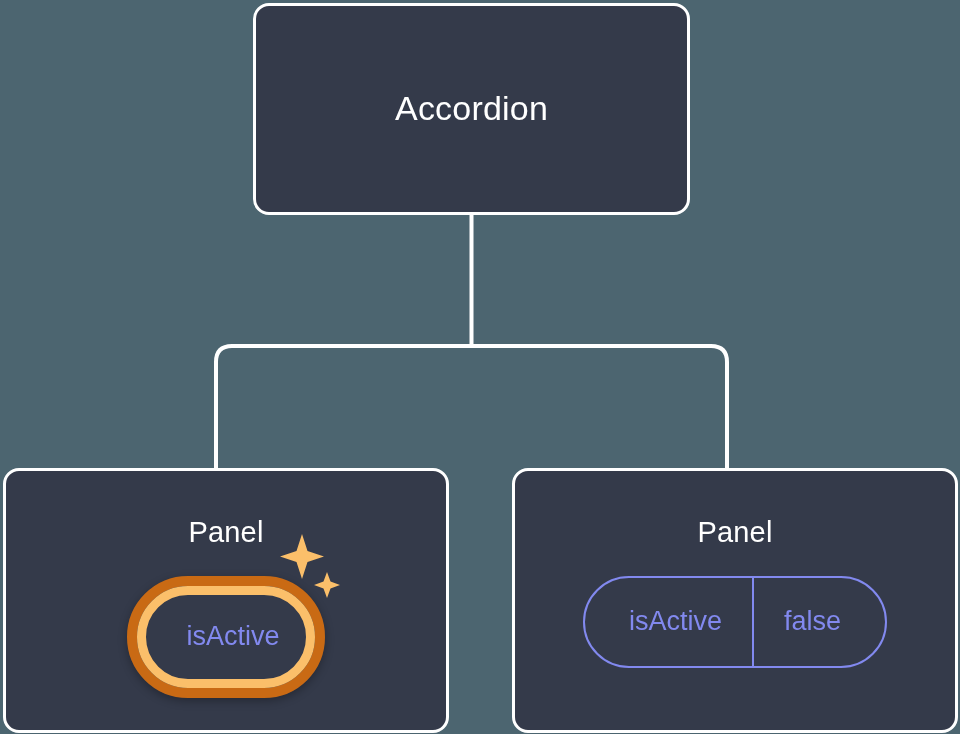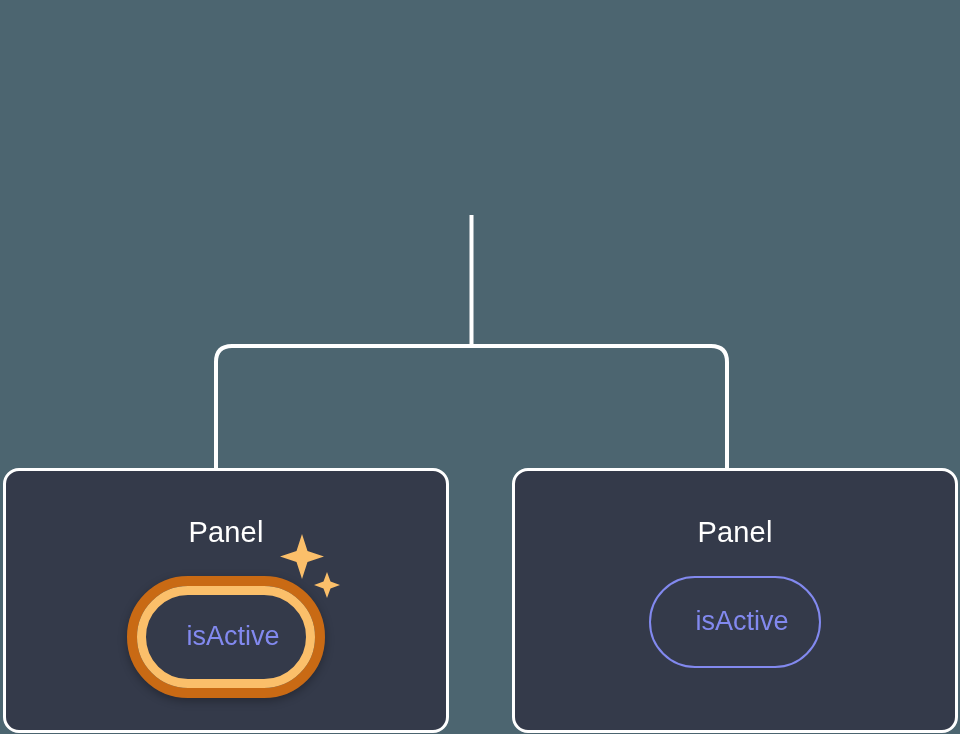--- a/index.html
+++ b/index.html
@@ -158,20 +158,23 @@
 
 <div id="stage">
 
   <svg id="connectors" viewBox="0 0 960 734" width="960" height="734" fill="none">
 
     <path d="M 471.5 215 L 471.5 345" stroke="#ffffff" stroke-width="4" stroke-linecap="butt"></path>
 
     <path d="M 216 468 L 216 362 Q 216 346 232 346 L 711 346 Q 727 346 727 362 L 727 468" stroke="#ffffff" stroke-width="4" fill="none"></path>
   </svg>
 
+  <div class="node node-root">
+    <div class="node-title">Accordion</div>
+  </div>
 
   <div class="node node-panel node-panel-left">
     <div class="node-title">Panel</div>
 
     <div class="prop-wrap">
       <div class="prop-pill prop-pill-highlight">
         <div class="pill-inner">
           <div class="prop-key">isActive</div>
         </div>
       </div>
@@ -182,17 +185,18 @@
       </svg>
     </div>
   </div>
 
   <div class="node node-panel node-panel-right">
     <div class="node-title">Panel</div>
 
     <div class="prop-wrap">
       <div class="prop-pill prop-pill-default">
         <div class="prop-key">isActive</div>
+        <div class="prop-val">false</div>
       </div>
     </div>
   </div>
 
 </div>
 
 </body></html>

